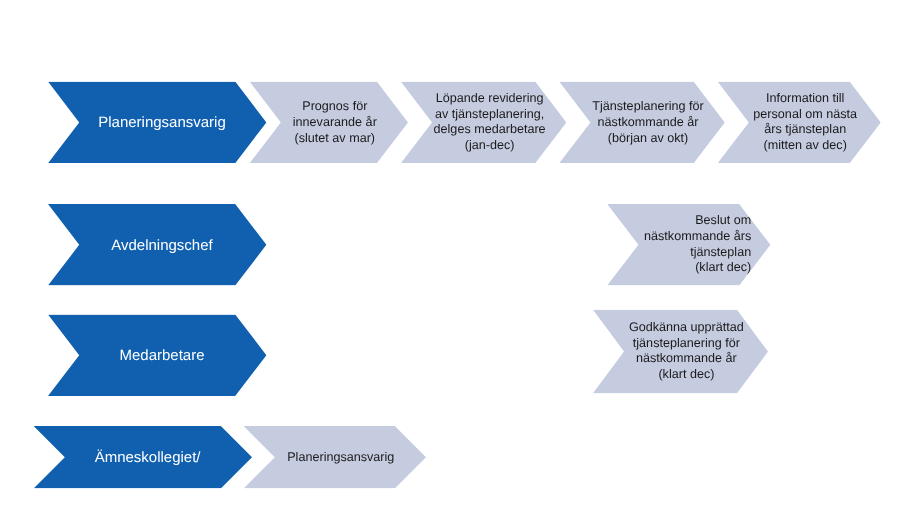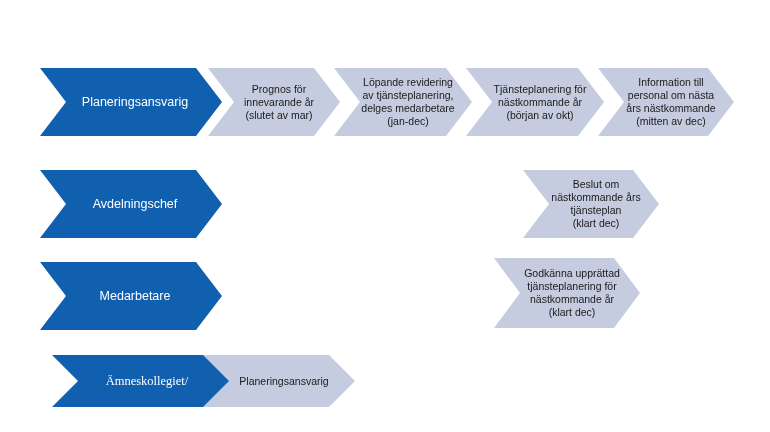--- a/index.html
+++ b/index.html
@@ -112,35 +112,35 @@
         <span class="line">Tjänsteplanering för</span>
         <span class="line">nästkommande år</span>
         <span class="line">(början av okt)</span>
       </span>
     </div>
 
     <div class="chev grey" style="left:598px; top:68px; width:136px; height:68px;">
       <span class="txt">
         <span class="line">Information till</span>
         <span class="line">personal om nästa</span>
-        <span class="line">års nästkommande</span>
+        <span class="line">års tjänsteplan</span>
         <span class="line">(mitten av dec)</span>
       </span>
     </div>
   </div>
 
   <div class="row">
 
     <div class="chev blue lead" style="left:40px; top:170px; width:182px; height:68px;justify-content:center;">
       <span class="txt">
         <span class="line">Avdelningschef</span>
       </span>
     </div>
 
-    <div class="chev grey" style="left:523px; top:170px; width:136px; height:68px;">
+    <div class="chev grey" style="left:506px; top:170px; width:136px; height:68px;text-align:right;">
       <span class="txt">
         <span class="line">Beslut om</span>
         <span class="line">nästkommande års</span>
         <span class="line">tjänsteplan</span>
         <span class="line">(klart dec)</span>
       </span>
     </div>
   </div>
 
   <div class="row">
@@ -156,21 +156,21 @@
         <span class="line">Godkänna upprättad</span>
         <span class="line">tjänsteplanering för</span>
         <span class="line">nästkommande år</span>
         <span class="line">(klart dec)</span>
       </span>
     </div>
   </div>
 
   <div class="row">
 
-    <div class="chev blue lead" style="left:52px; top:355px; width:182px; height:52px;font-family:Liberation Serif, serif;">
+    <div class="chev blue lead" style="left:28px; top:355px; width:182px; height:52px;">
       <span class="txt">
         <span class="line">Ämneskollegiet/</span>
       </span>
     </div>
 
     <div class="chev grey" style="left:203px; top:355px; width:152px; height:52px;">
       <span class="txt">
         <span class="line">Planeringsansvarig</span>
       </span>
     </div>

